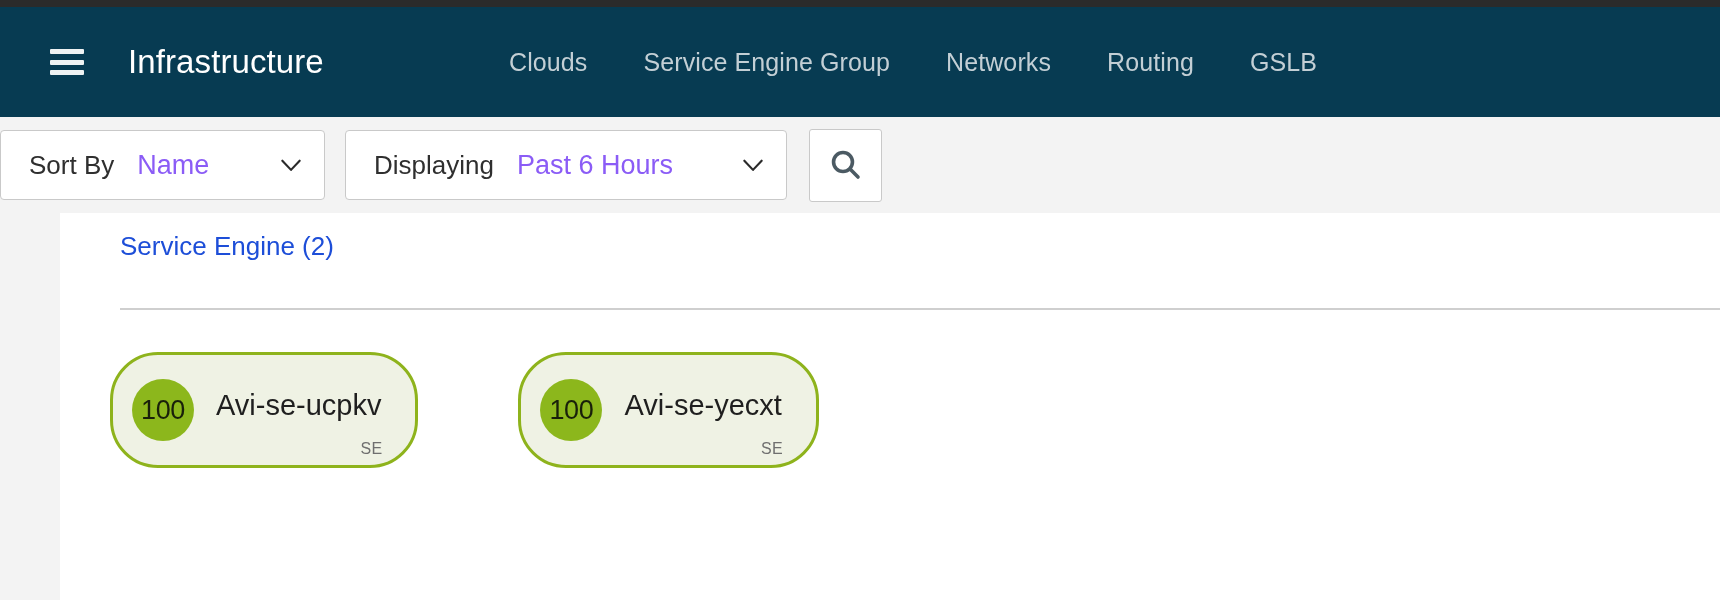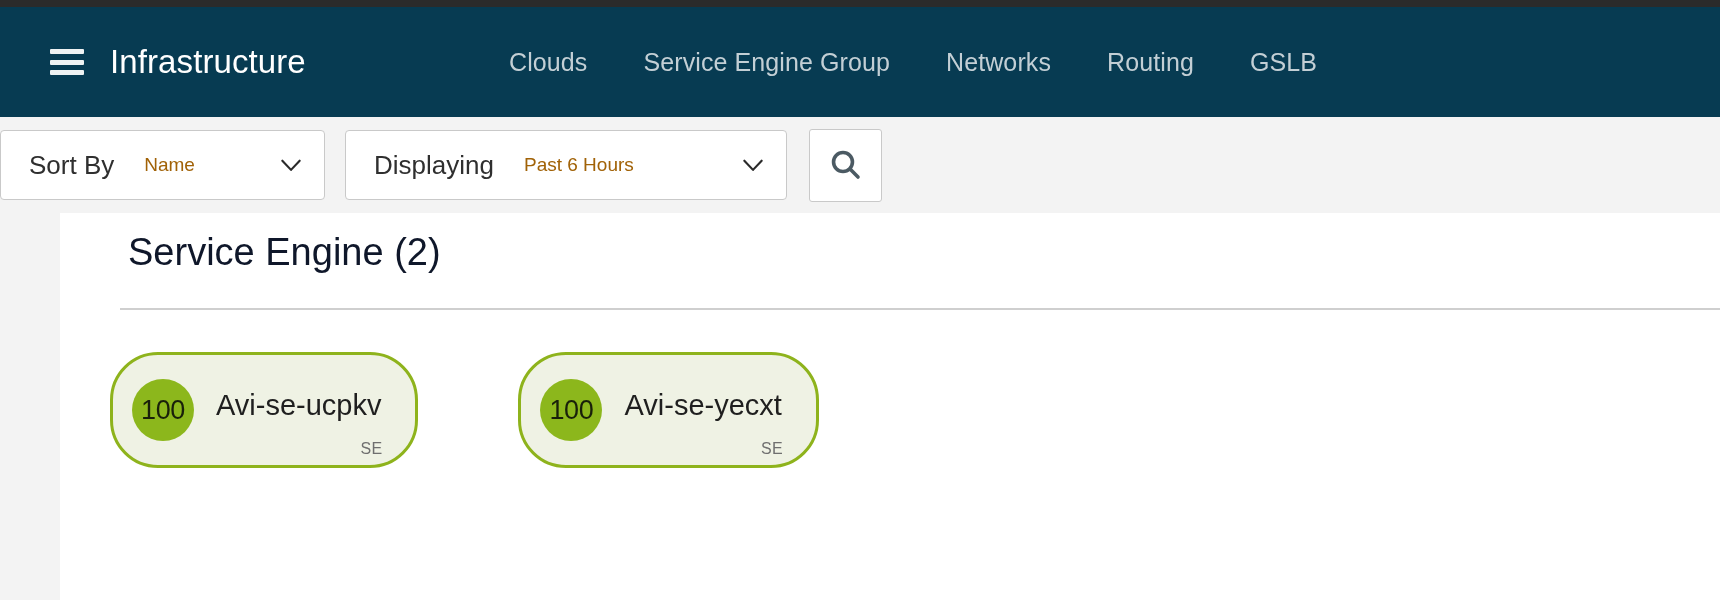--- a/index.html
+++ b/index.html
@@ -61,21 +61,21 @@
   }
   .hamburger span {
     display: block;
     width: 34px;
     height: 5px;
     background: #eef2f3;
     border-radius: 1px;
   }
 
   .brand-title {
-    margin-left: 26px;
+    margin-left: 44px;
     color: #ffffff;
     font-size: 33px;
     font-weight: 400;
     letter-spacing: 0.1px;
     white-space: nowrap;
   }
 
   .nav {
     display: flex;
     align-items: stretch;
@@ -127,24 +127,24 @@
   }
   .dropdown.sort { width: 325px; }
   .dropdown.time { width: 442px; }
 
   .dd-label {
     font-size: 26px;
     color: #2f2f2f;
     white-space: nowrap;
   }
   .dd-value {
-    font-size: 19px;
-    color: #a16207;
-    white-space: nowrap;
-    margin-left: 30px;
+    font-size: 27px;
+    color: #8b5cf6;
+    white-space: nowrap;
+    margin-left: 23px;
   }
   .dd-spacer { flex: 1; }
 
   .chev {
     width: 26px;
     height: 26px;
     flex: none;
     display: block;
   }
 
@@ -174,23 +174,23 @@
     position: absolute;
     top: 213px; left: 60px;
     width: 1660px;
     height: 387px;
     background: #ffffff;
   }
 
   .section-title {
     position: absolute;
     top: 18px;
-    left: 68px;
-    font-size: 38px;
-    color: #0f172a;
+    left: 60px;
+    font-size: 26px;
+    color: #1d4ed8;
     font-weight: 400;
     white-space: nowrap;
   }
 
   .divider {
     position: absolute;
     top: 95px;
     left: 60px;
     right: 0;
     height: 2px;

